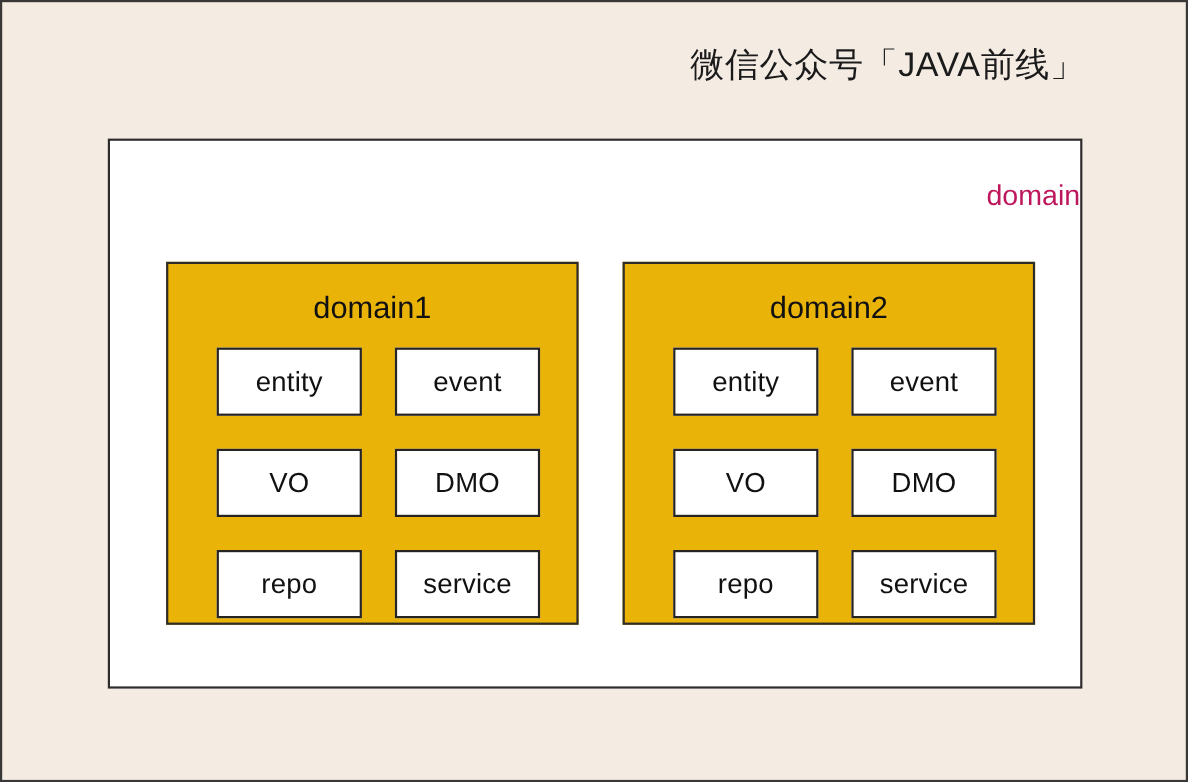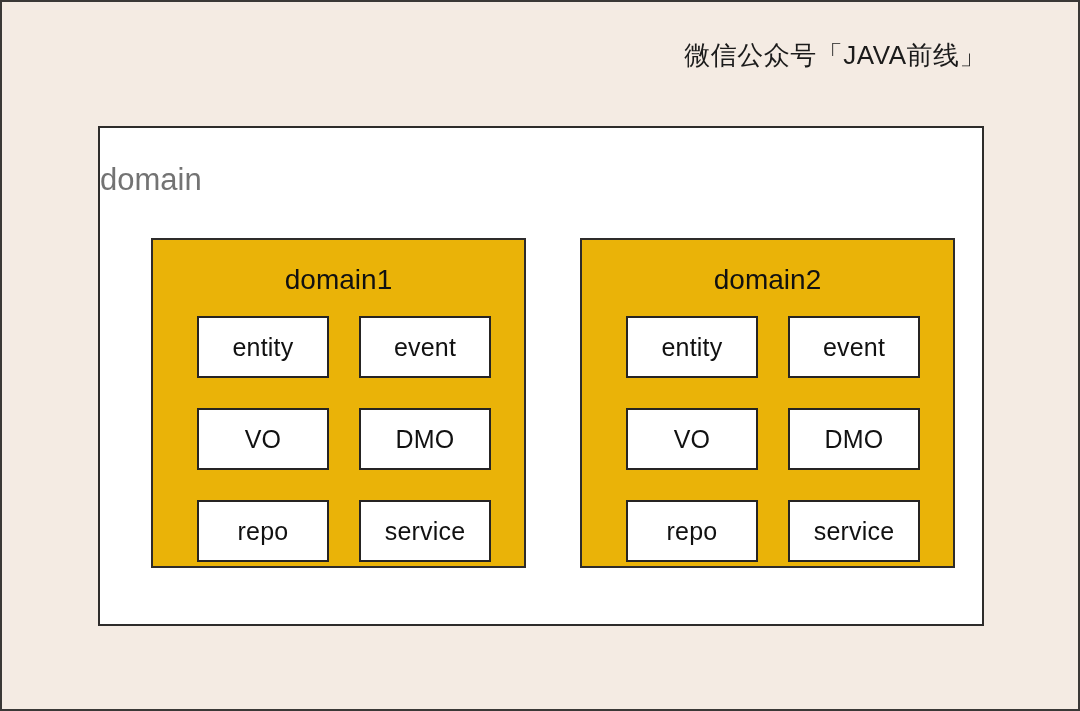--- a/index.html
+++ b/index.html
@@ -16,21 +16,21 @@
     box-sizing: border-box;
     font-family: "Liberation Sans", "DejaVu Sans", sans-serif;
     overflow: hidden;
   }
 
   
   #watermark {
     position: absolute;
     right: 92px;
     top: 38px;
-    font-size: 26px;
+    font-size: 31px;
     line-height: 1.2;
     color: #1b1b1b;
     letter-spacing: 0.5px;
     white-space: nowrap;
     user-select: none;
   }
 
   
   #domain-container {
     position: absolute;
@@ -40,37 +40,37 @@
     height: 500px;
     background: #ffffff;
     border: 2px solid #2e2c2b;
     box-sizing: border-box;
   }
   #domain-title {
     position: absolute;
     left: 0;
     right: 0;
     top: 34px;
-    text-align: left;
-    font-size: 31px;
-    color: #737373;
+    text-align: right;
+    font-size: 26px;
+    color: #be185d;
   }
 
   
   .domain-group {
     position: absolute;
     top: 110px;
     width: 375px;
     height: 330px;
     background: #eab308;
     border: 2px solid #2e2c2b;
     box-sizing: border-box;
   }
   #domain-group-0 { left: 51px; }
-  #domain-group-1 { left: 480px; }
+  #domain-group-1 { left: 466px; }
 
   .group-title {
     position: absolute;
     left: 0;
     right: 0;
     top: 24px;
     text-align: center;
     font-size: 28px;
     color: #111111;
   }

